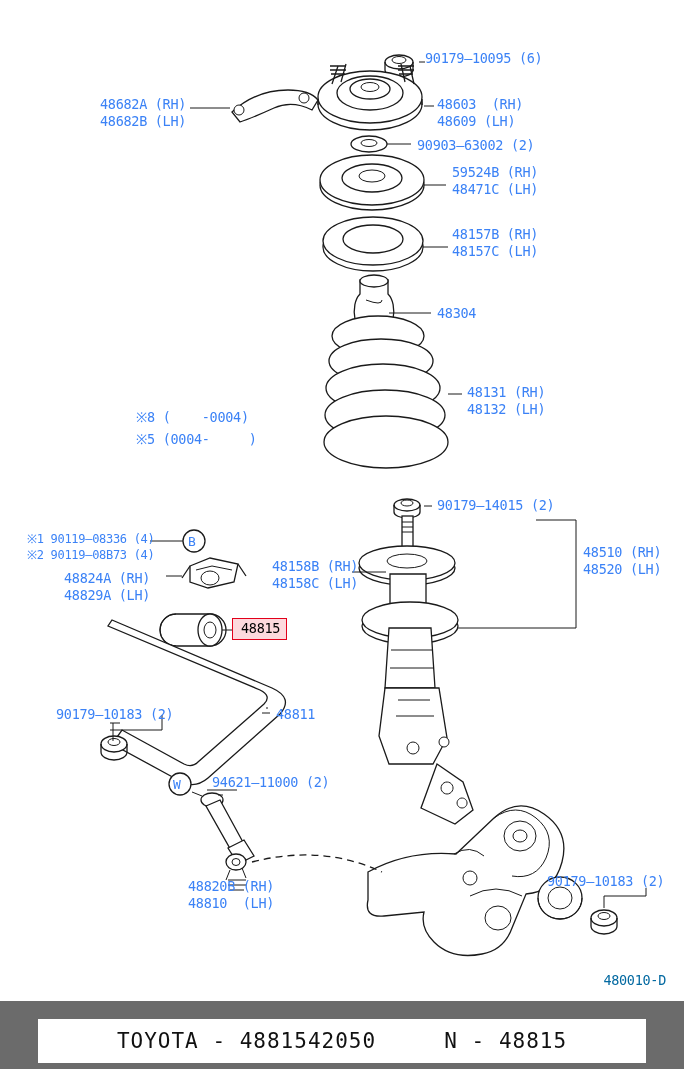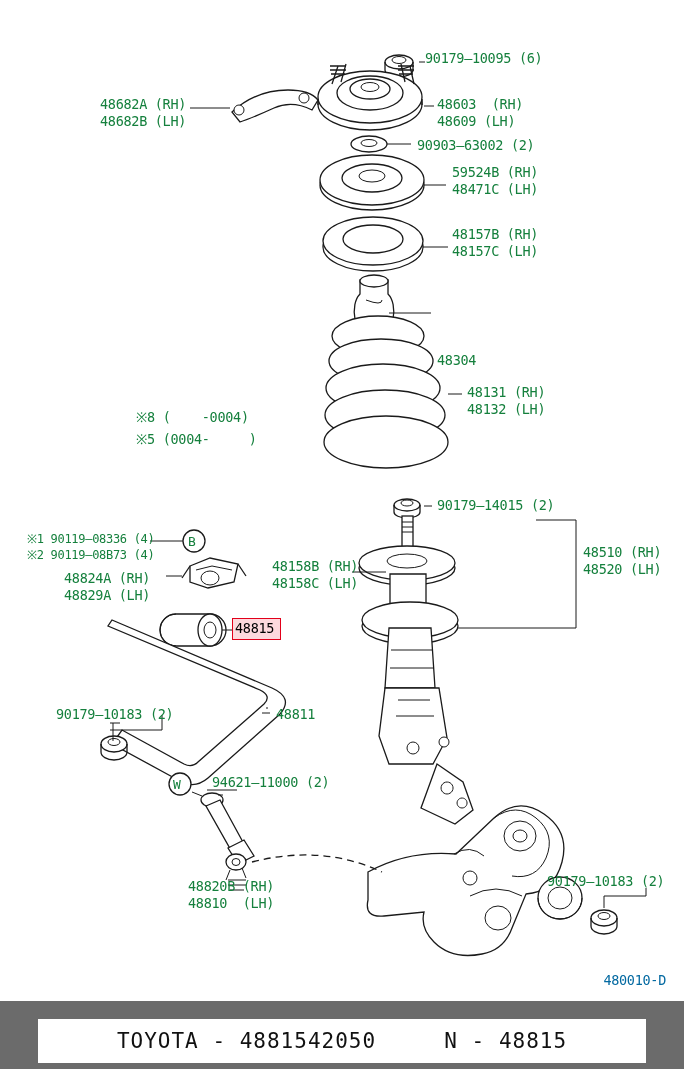--- a/index.html
+++ b/index.html
@@ -24,32 +24,32 @@
     position: absolute;
     left: 0; top: 0;
     width: 684px;
     height: 1010px;
   }
   .lbl {
     position: absolute;
     font-family: "DejaVu Sans Mono", monospace;
     font-size: 13.5px;
     line-height: 17px;
-    color: #15803d;
+    color: #3b82f6;
     white-space: pre;
     letter-spacing: -0.3px;
   }
   .lbl.sm {
     font-size: 12px;
     line-height: 16px;
   }
   .lbl.hl {
     background: #fdd9dd;
     border: 1.5px solid #e2001a;
-    padding: 1px 6px 2px 2px;
+    padding: 1px 6px 2px 8px;
     color: #000;
   }
   .footer {
     position: absolute;
     left: 0;
     top: 1001px;
     width: 684px;
     height: 68px;
     background: #6b6b6b;
   }
@@ -281,21 +281,21 @@
   <div class="lbl" style="left:425px; top:50px;">90179–10095 (6)</div>
   <div class="lbl" style="left:100px; top:96px;">48682A (RH)
 48682B (LH)</div>
   <div class="lbl" style="left:437px; top:96px;">48603  (RH)
 48609 (LH)</div>
   <div class="lbl" style="left:417px; top:137px;">90903–63002 (2)</div>
   <div class="lbl" style="left:452px; top:164px;">59524B (RH)
 48471C (LH)</div>
   <div class="lbl" style="left:452px; top:226px;">48157B (RH)
 48157C (LH)</div>
-  <div class="lbl" style="left:437px; top:305px;margin-top:47px;">48304</div>
+  <div class="lbl" style="left:437px; top:305px;">48304</div>
   <div class="lbl" style="left:467px; top:384px;">48131 (RH)
 48132 (LH)</div>
 
   <div class="lbl" style="left:136px; top:409px;">※8 (    -0004)</div>
   <div class="lbl" style="left:136px; top:431px;">※5 (0004-     )</div>
 
   <div class="lbl" style="left:437px; top:497px;">90179–14015 (2)</div>
   <div class="lbl sm" style="left:27px; top:531px;">※1 90119–08336 (4)
 ※2 90119–08B73 (4)</div>
   <div class="lbl" style="left:583px; top:544px;">48510 (RH)

